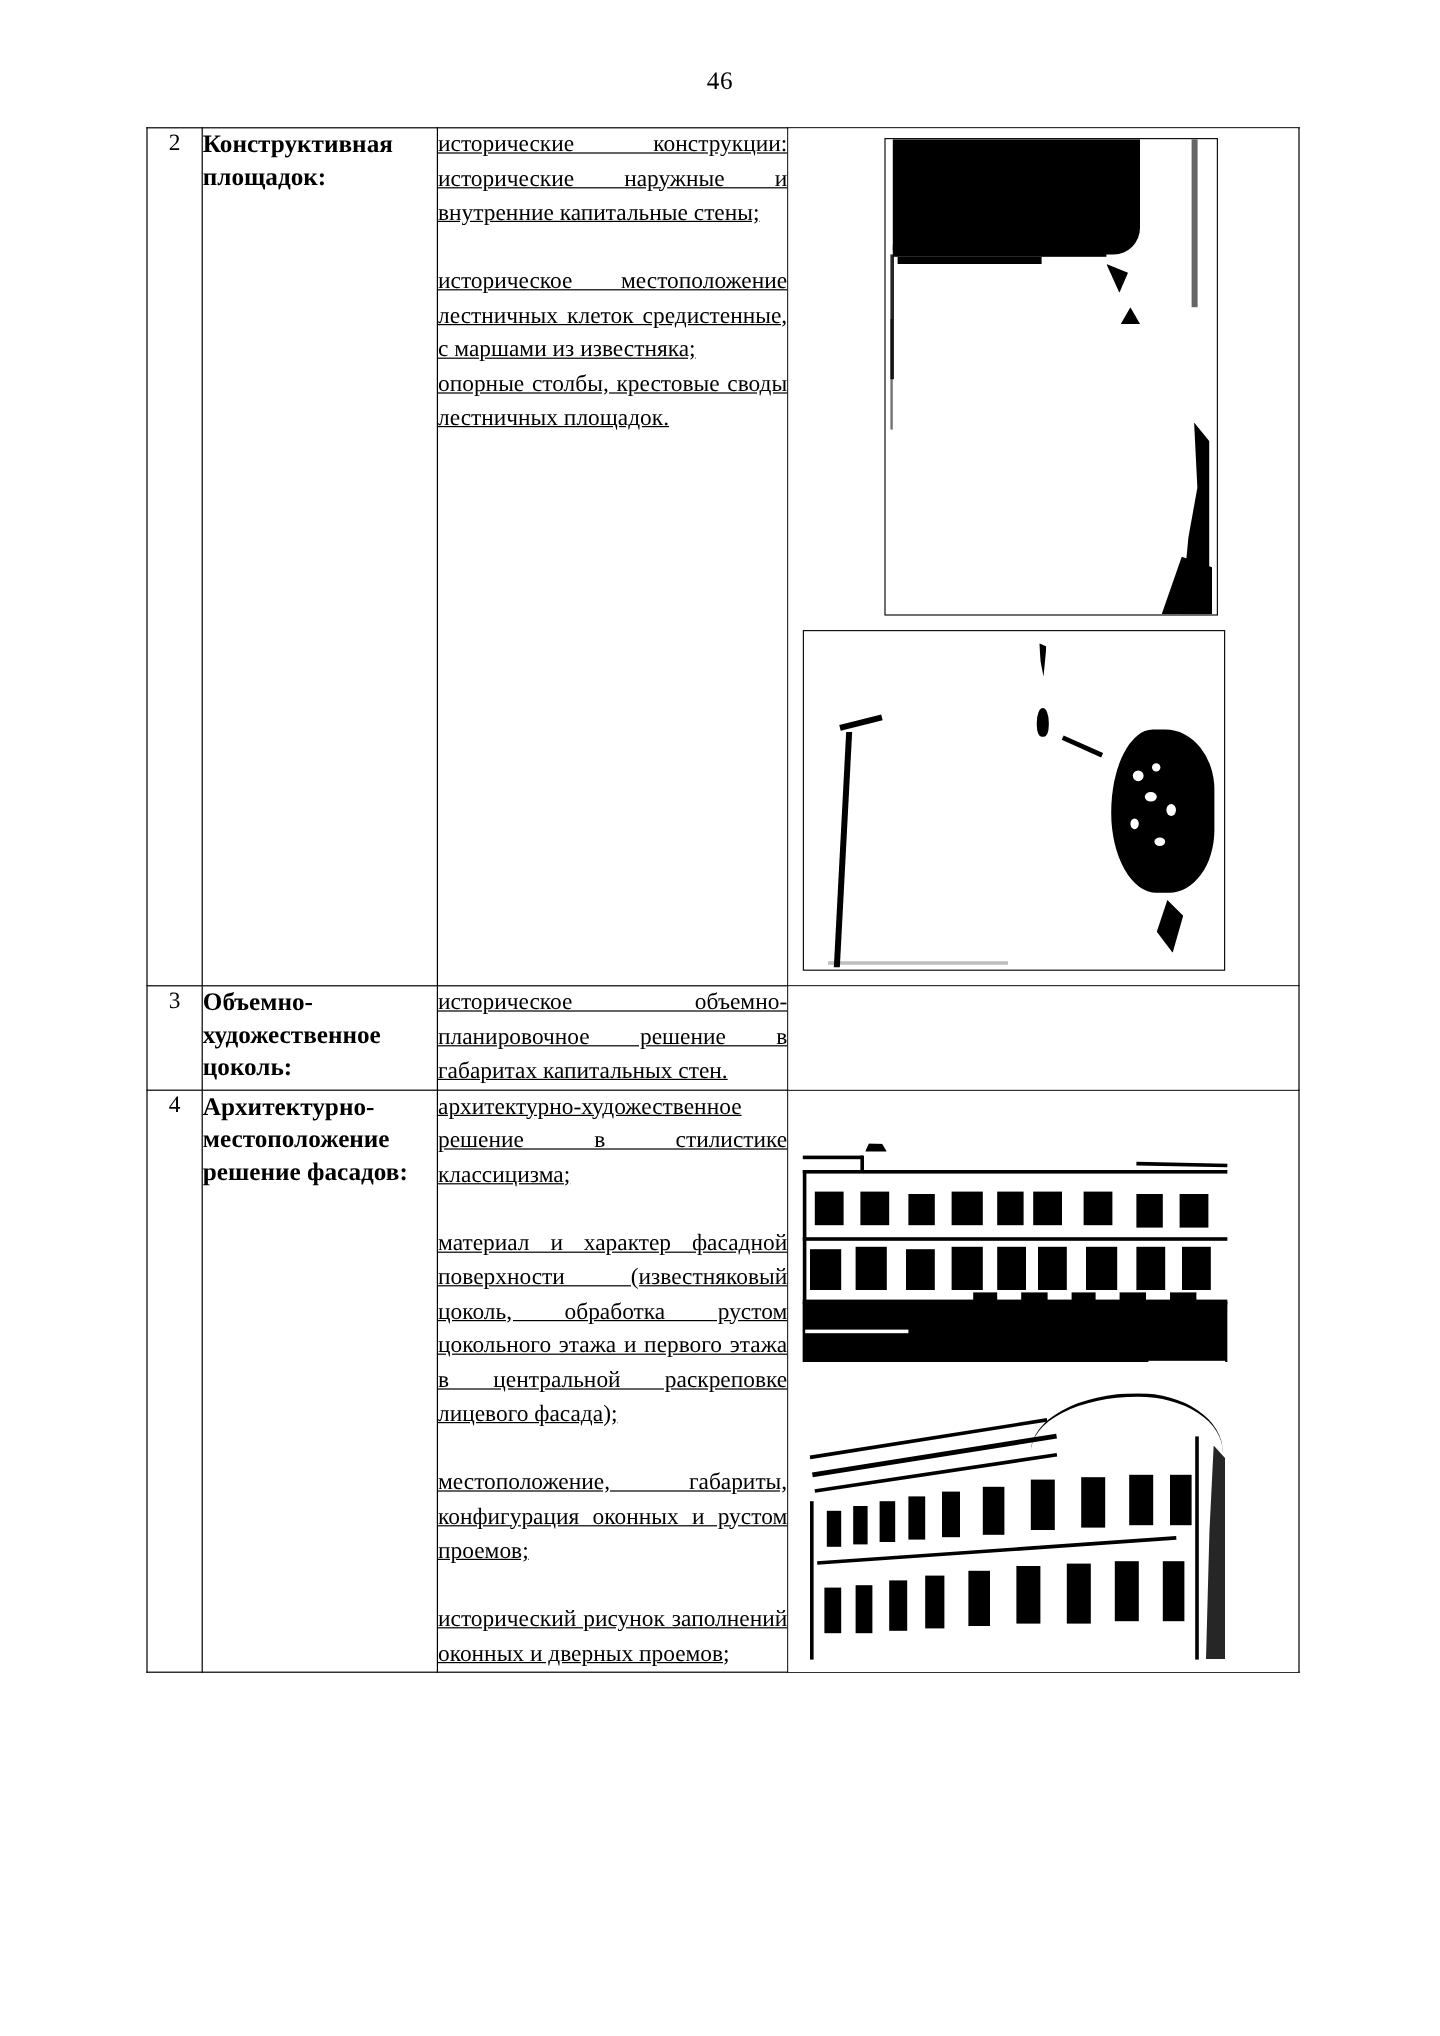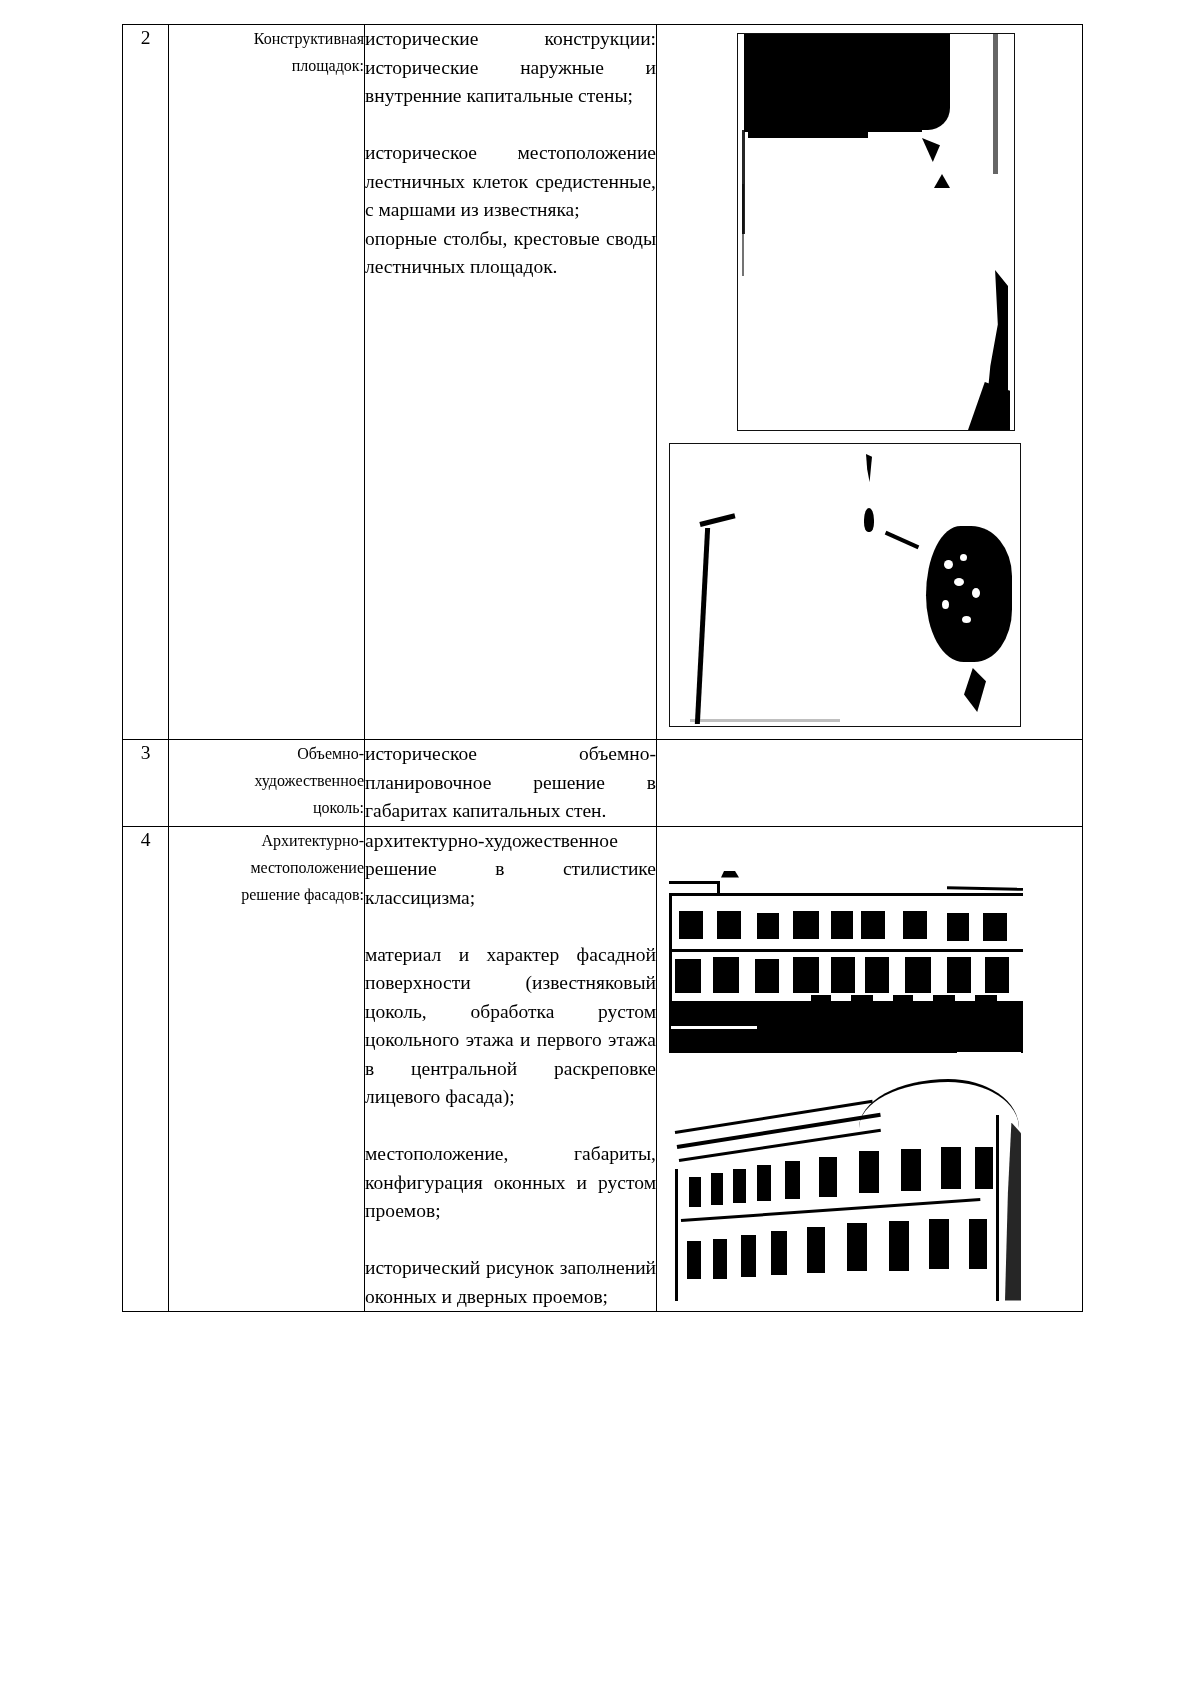--- a/index.html
+++ b/index.html
@@ -50,32 +50,34 @@
   .col-desc  { width: 292px; }
   .col-img   { width: 426px; }
 
   .cell-num {
     text-align: center;
     font-size: 19.5px;
     line-height: 25px;
     padding: 7px 0 0 0;
   }
   .cell-name {
-    text-align: right;
-    font-size: 16px;
+    text-align: left;
+    font-size: 21px;
     line-height: 27px;
     padding: 7px 8px 8px 8px;
+    font-weight: bold;
   }
   .cell-desc {
     text-align: justify;
     text-align-last: left;
     font-size: 19.5px;
     line-height: 28.5px;
     padding: 7px 11px 8px 9px;
     hyphens: none;
+    text-decoration: underline;
   }
   .cell-desc p {
     margin: 0;
     text-align: justify;
   }
   .cell-desc p.spacer {
     height: 28.5px;
     margin: 0;
   }
   .cell-img {
@@ -387,20 +389,21 @@
   }
 
   
   .imgstack { display: block; }
 </style>
 </head>
 <body>
 
 <div class="page">
 
+  <div class="page-number">46</div>
 
   <table class="doc-table">
     <colgroup>
       <col class="col-num">
         <col class="col-name">
         <col class="col-desc">
         <col class="col-img">
     </colgroup>
     <tbody>
 

